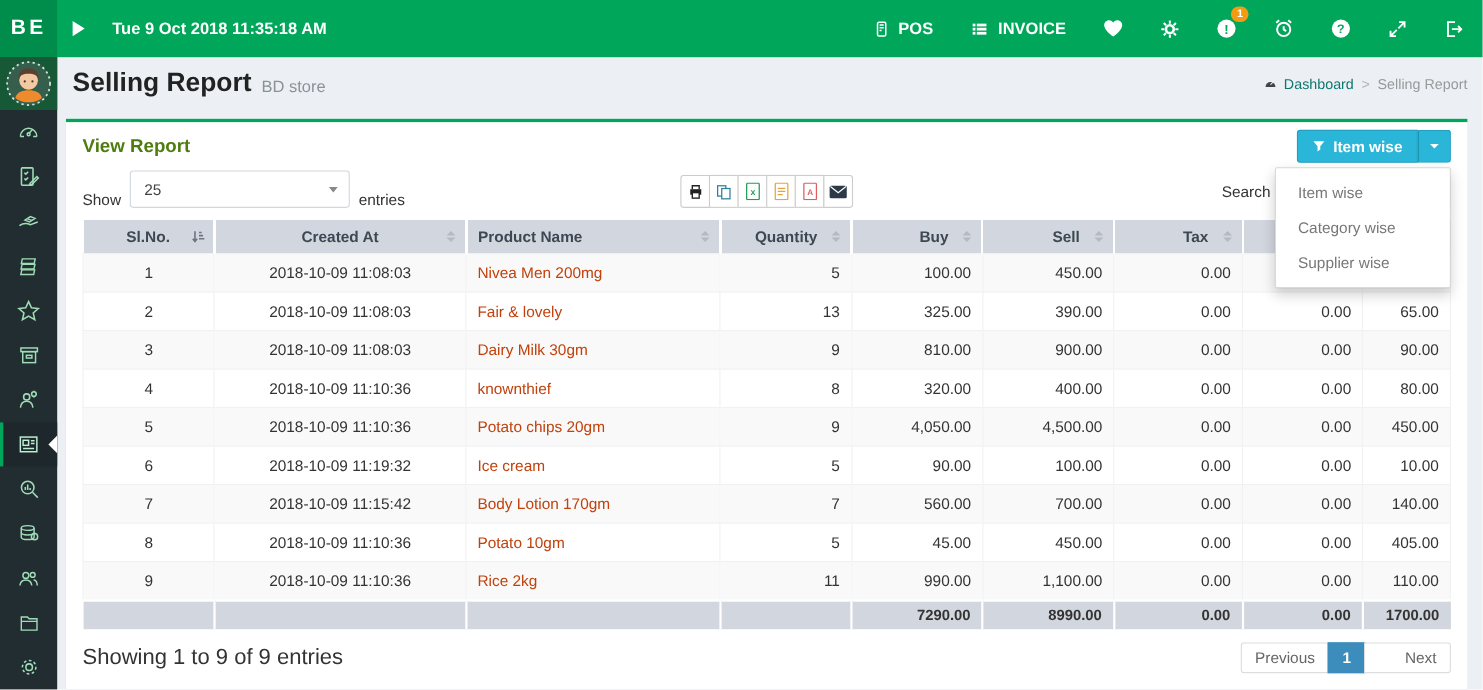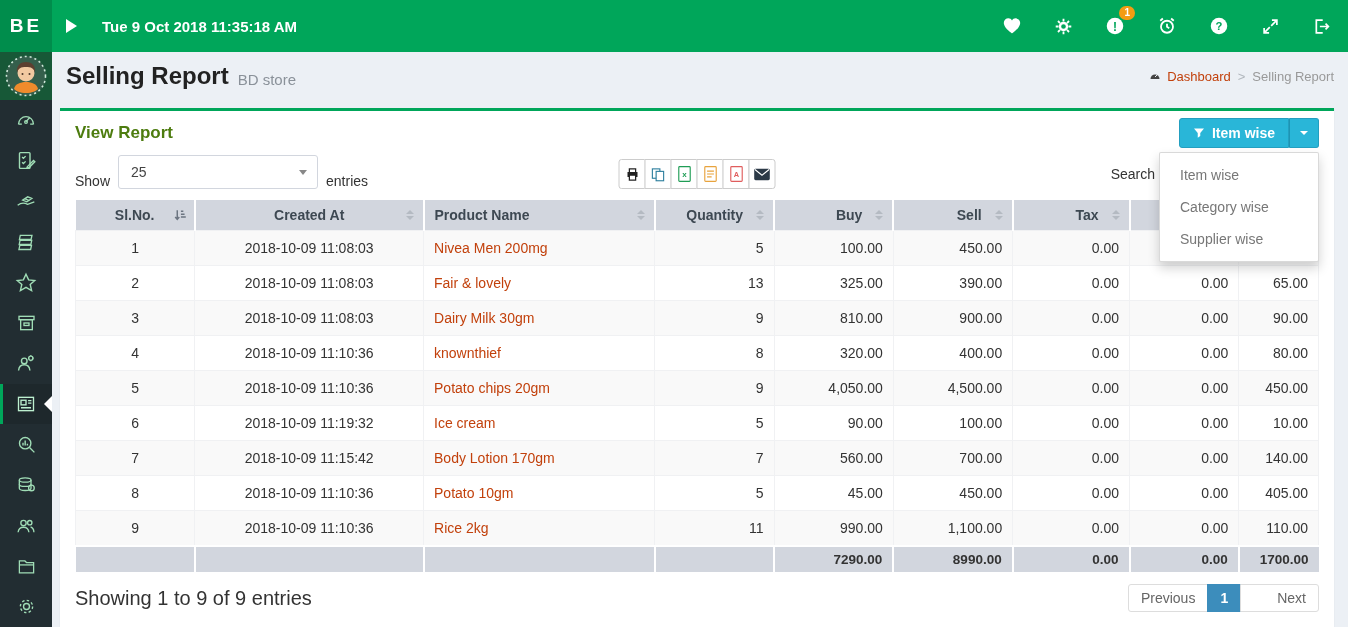--- a/index.html
+++ b/index.html
@@ -27,21 +27,21 @@
   .side-item.active { background:#1e282c; }
   .side-item.active::before { content:''; position:absolute; left:0; top:0; bottom:0; width:3px; background:#00a65a; }
   .side-item.active::after { content:''; position:absolute; right:0; top:50%; margin-top:-8px;
     border-top:8px solid transparent; border-bottom:8px solid transparent; border-right:8px solid #fff; }
 
   .main { flex:1; min-width:0; display:flex; flex-direction:column; }
   .page-header { height:48px; flex:0 0 48px; display:flex; align-items:center; padding:0 14px; }
   .page-title { font-size:24px; font-weight:bold; color:#222; }
   .page-subtitle { font-size:15px; color:#8a9199; margin-left:9px; padding-top:6px; }
   .breadcrumb { margin-left:auto; display:flex; align-items:center; gap:7px; font-size:13px; }
-  .crumb-home { color:#c2410c; display:flex; align-items:center; gap:5px; cursor:pointer; }
+  .crumb-home { color:#0f766e; display:flex; align-items:center; gap:5px; cursor:pointer; }
   .crumb-sep { color:#b0b6bc; }
   .crumb-current { color:#999; }
 
   .content { flex:1; min-height:0; padding:8px 14px 0 8px; display:flex; }
   .panel { background:#fff; flex:1; border-top:3px solid #00a65a; box-shadow:0 1px 1px rgba(0,0,0,.1);
            position:relative; padding:8px 15px 10px; display:flex; flex-direction:column; }
   .panel-title { font-size:17px; font-weight:bold; color:#4d7c0f; margin:4px 0 12px; }
 
   
   .filter-btn { position:absolute; top:7px; right:15px; display:flex; z-index:60; }
@@ -105,20 +105,42 @@
 
   <div class="topbar">
     <div class="logo">BE</div>
     <span class="toggle">
       <svg width="14" height="16" viewBox="0 0 14 16">
           <polygon points="2,1 13,8 2,15" fill="#fff"></polygon>
         </svg>
     </span>
     <span class="datetime">Tue 9 Oct 2018 11:35:18 AM</span>
     <div class="topnav">
+      <div class="nav-item">
+        <span>
+          <svg width="15" height="17" viewBox="0 0 24 24" fill="none" stroke="#fff" stroke-width="2.2">
+              <rect x="6" y="2" width="12" height="20" rx="2"></rect>
+              <path d="M9 6h6M9 10h6M9 14h3"></path>
+            </svg>
+        </span>
+        <span>POS</span>
+      </div>
+      <div class="nav-item">
+        <span>
+          <svg width="17" height="15" viewBox="0 0 24 24" fill="#fff">
+              <rect x="2" y="4" width="4" height="4"></rect>
+              <rect x="8" y="4" width="14" height="4"></rect>
+              <rect x="2" y="10" width="4" height="4"></rect>
+              <rect x="8" y="10" width="14" height="4"></rect>
+              <rect x="2" y="16" width="4" height="4"></rect>
+              <rect x="8" y="16" width="14" height="4"></rect>
+            </svg>
+        </span>
+        <span>INVOICE</span>
+      </div>
       <div class="nav-item">
         <span>
           <svg width="18" height="16" viewBox="0 0 24 22" fill="#fff">
               <path d="M12 21S2.5 15 1 8.5C-.2 3.8 3.2.5 7 .5c2.3 0 4 1.2 5 3 1-1.8 2.7-3 5-3 3.8 0 7.2 3.3 6 8C21.5 15 12 21 12 21z"></path>
             </svg>
         </span>
       </div>
       <div class="nav-item">
         <span>
           <svg width="17" height="17" viewBox="0 0 24 24" fill="none" stroke="#fff">

